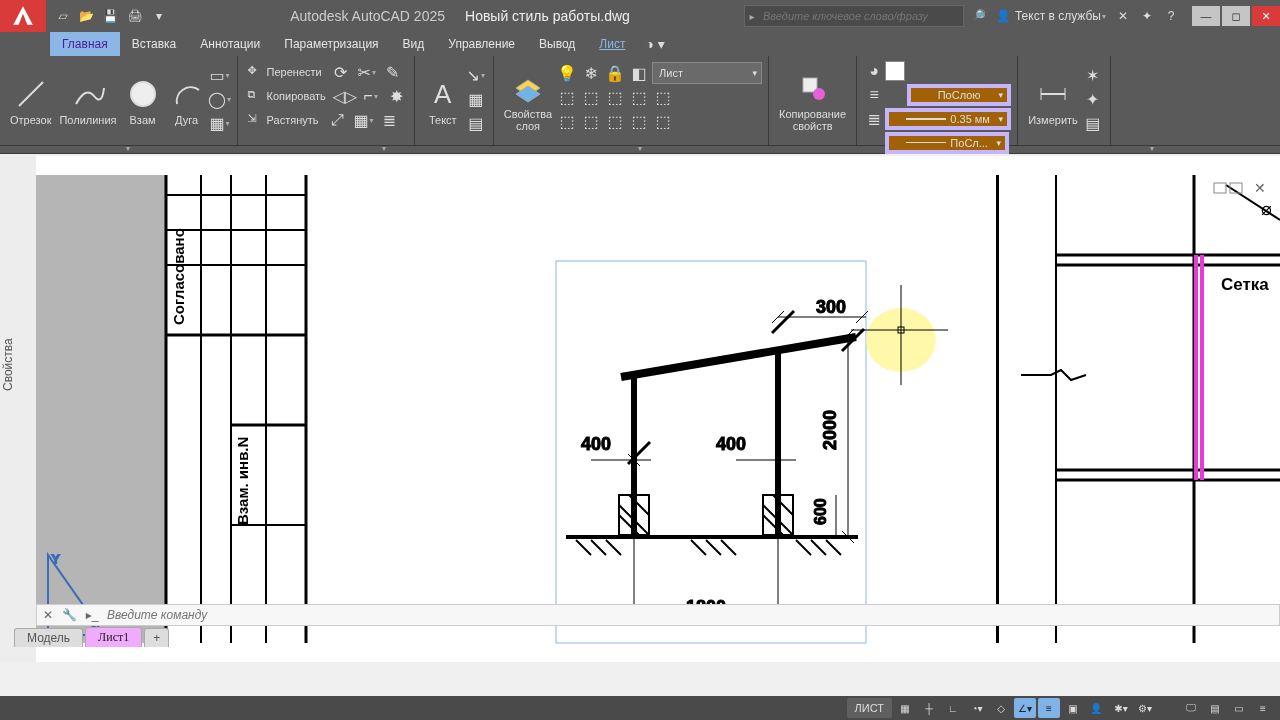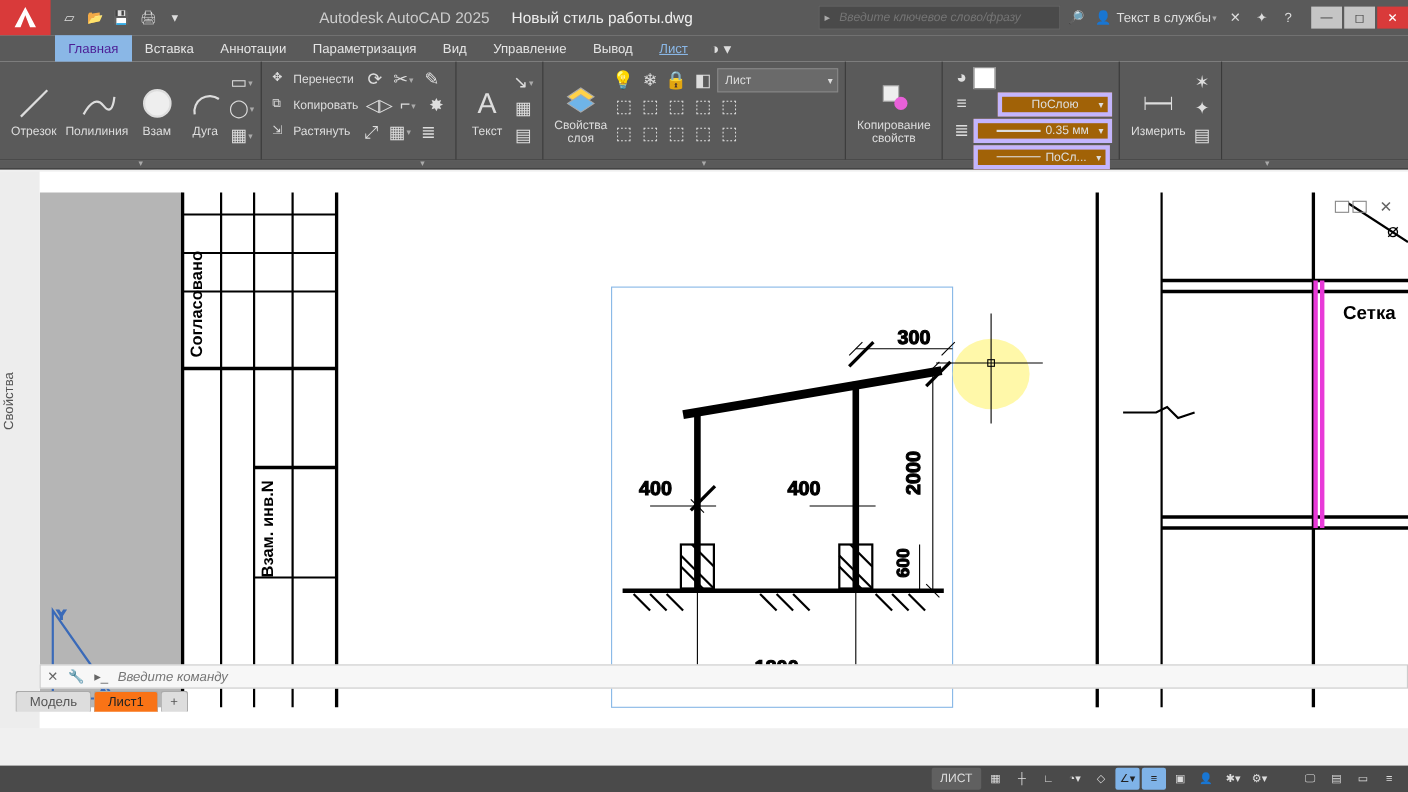--- a/index.html
+++ b/index.html
@@ -52,21 +52,21 @@
 .side-props { position: absolute; left: 8px; top: 45%; transform: rotate(-90deg); transform-origin: left; font-size: 12px; color: #555; }
 .canvas { position: absolute; left: 36px; right: 0; top: 0; bottom: 0; background: #fff; overflow: hidden; }
 .canvas svg { width: 100%; height: 100%; }
 
 .cmdline { position: absolute; bottom: 36px; left: 36px; right: 0; height: 22px; background: #f7f7f7; border: 1px solid #ccc; display: flex; align-items: center; }
 .cmdline .cbtn { width: 22px; text-align: center; color: #666; font-size: 12px; }
 .cmdline input { flex: 1; border: none; background: transparent; font-size: 12px; font-style: italic; color: #888; outline: none; padding: 0 4px; }
 
 .tabsbar { position: absolute; bottom: 14px; left: 14px; height: 22px; display: flex; align-items: center; }
 .tab { padding: 2px 12px; font-size: 12px; color: #555; border: 1px solid #aaa; background: #ddd; border-bottom: none; border-radius: 3px 3px 0 0; margin-right: 2px; }
-.tab.active { background: #f97316; color: #222; }
+.tab.active { background: #f0abfc; color: #222; font-family: Liberation Serif, serif; }
 .tab.add { padding: 2px 8px; }
 
 .statusbar { position: absolute; bottom: 0; left: 0; right: 0; height: 24px; background: #4a4a4a; display: flex; align-items: center; justify-content: flex-end; padding: 0 6px; gap: 2px; }
 .status-item { height: 20px; min-width: 22px; display: flex; align-items: center; justify-content: center; color: #ddd; font-size: 10px; padding: 0 3px; border-radius: 2px; }
 .status-item.text { background: #606060; padding: 0 8px; font-size: 11px; }
 .status-item.on { background: #7fb3e8; color: #222; }
 </style>
 </head>
 <body>
 

